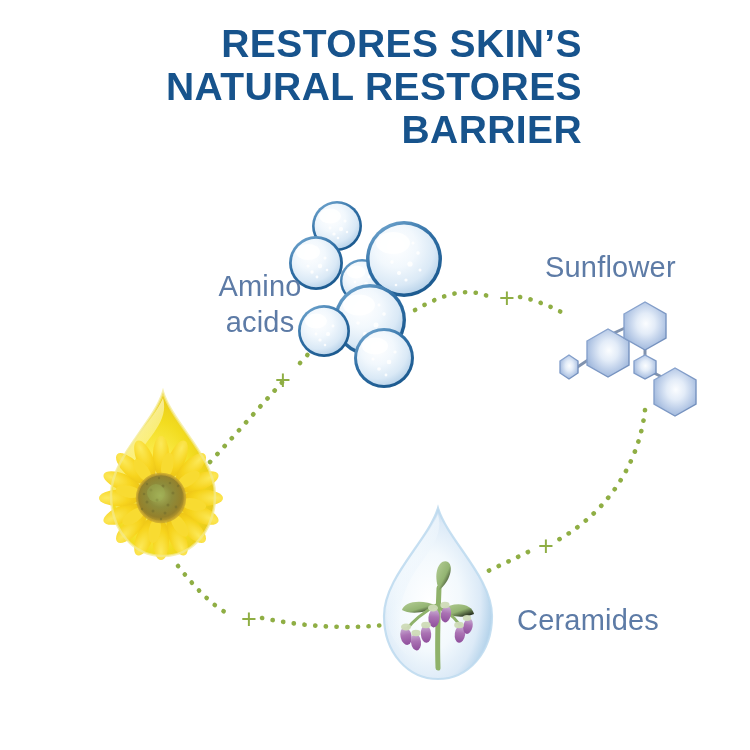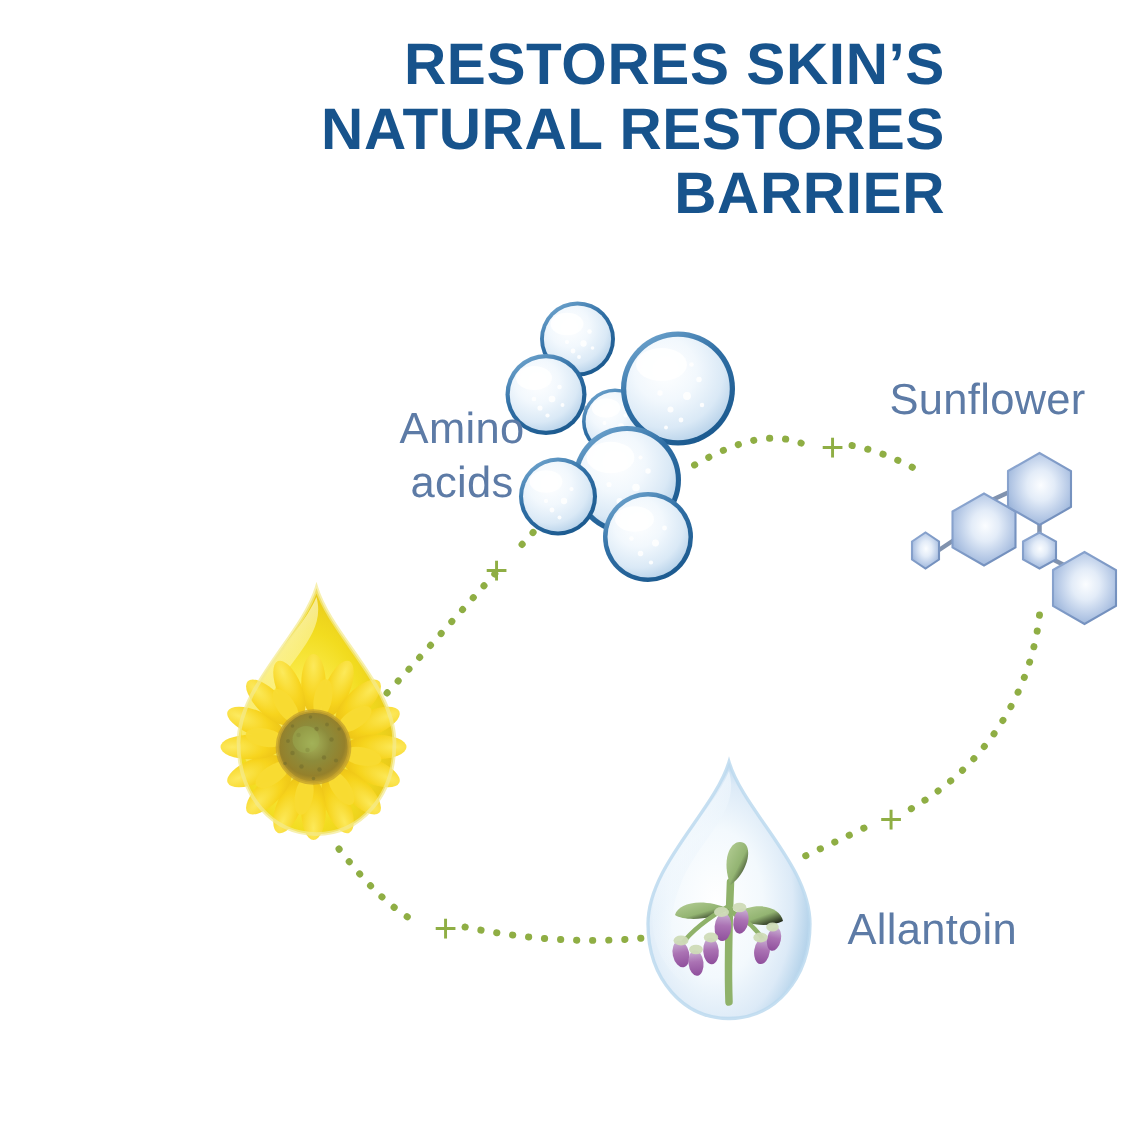--- a/index.html
+++ b/index.html
@@ -14,21 +14,20 @@
     overflow: hidden;
     font-family: "Liberation Sans", sans-serif;
     -webkit-font-smoothing: antialiased;
   }
   #stage {
     position: absolute;
     inset: 0;
     width: 606px;
     height: 750px;
     background: #ffffff;
-    margin-left: 48px;
   }
   #art {
     position: absolute;
     left: 0;
     top: 0;
     width: 750px;
     height: 750px;
   }
   .headline {
     position: absolute;
@@ -416,21 +415,21 @@
     <span>Amino</span>
     <span class="l2">acids</span>
   </div>
 
   <div class="ing-label" id="label-ceramides">
     <span>Sunflower</span>
   </div>
 
 
   <div class="ing-label" id="label-allantoin">
-    <span>Allantoin</span>
+    <span>Ceramides</span>
   </div>
 
   <div class="plus-sign" id="plus-sunflower-amino">+</div>
   <div class="plus-sign" id="plus-amino-ceramides">+</div>
   <div class="plus-sign" id="plus-ceramides-allantoin">+</div>
   <div class="plus-sign" id="plus-sunflower-allantoin">+</div>
 
 </div>
 
 </body></html>

